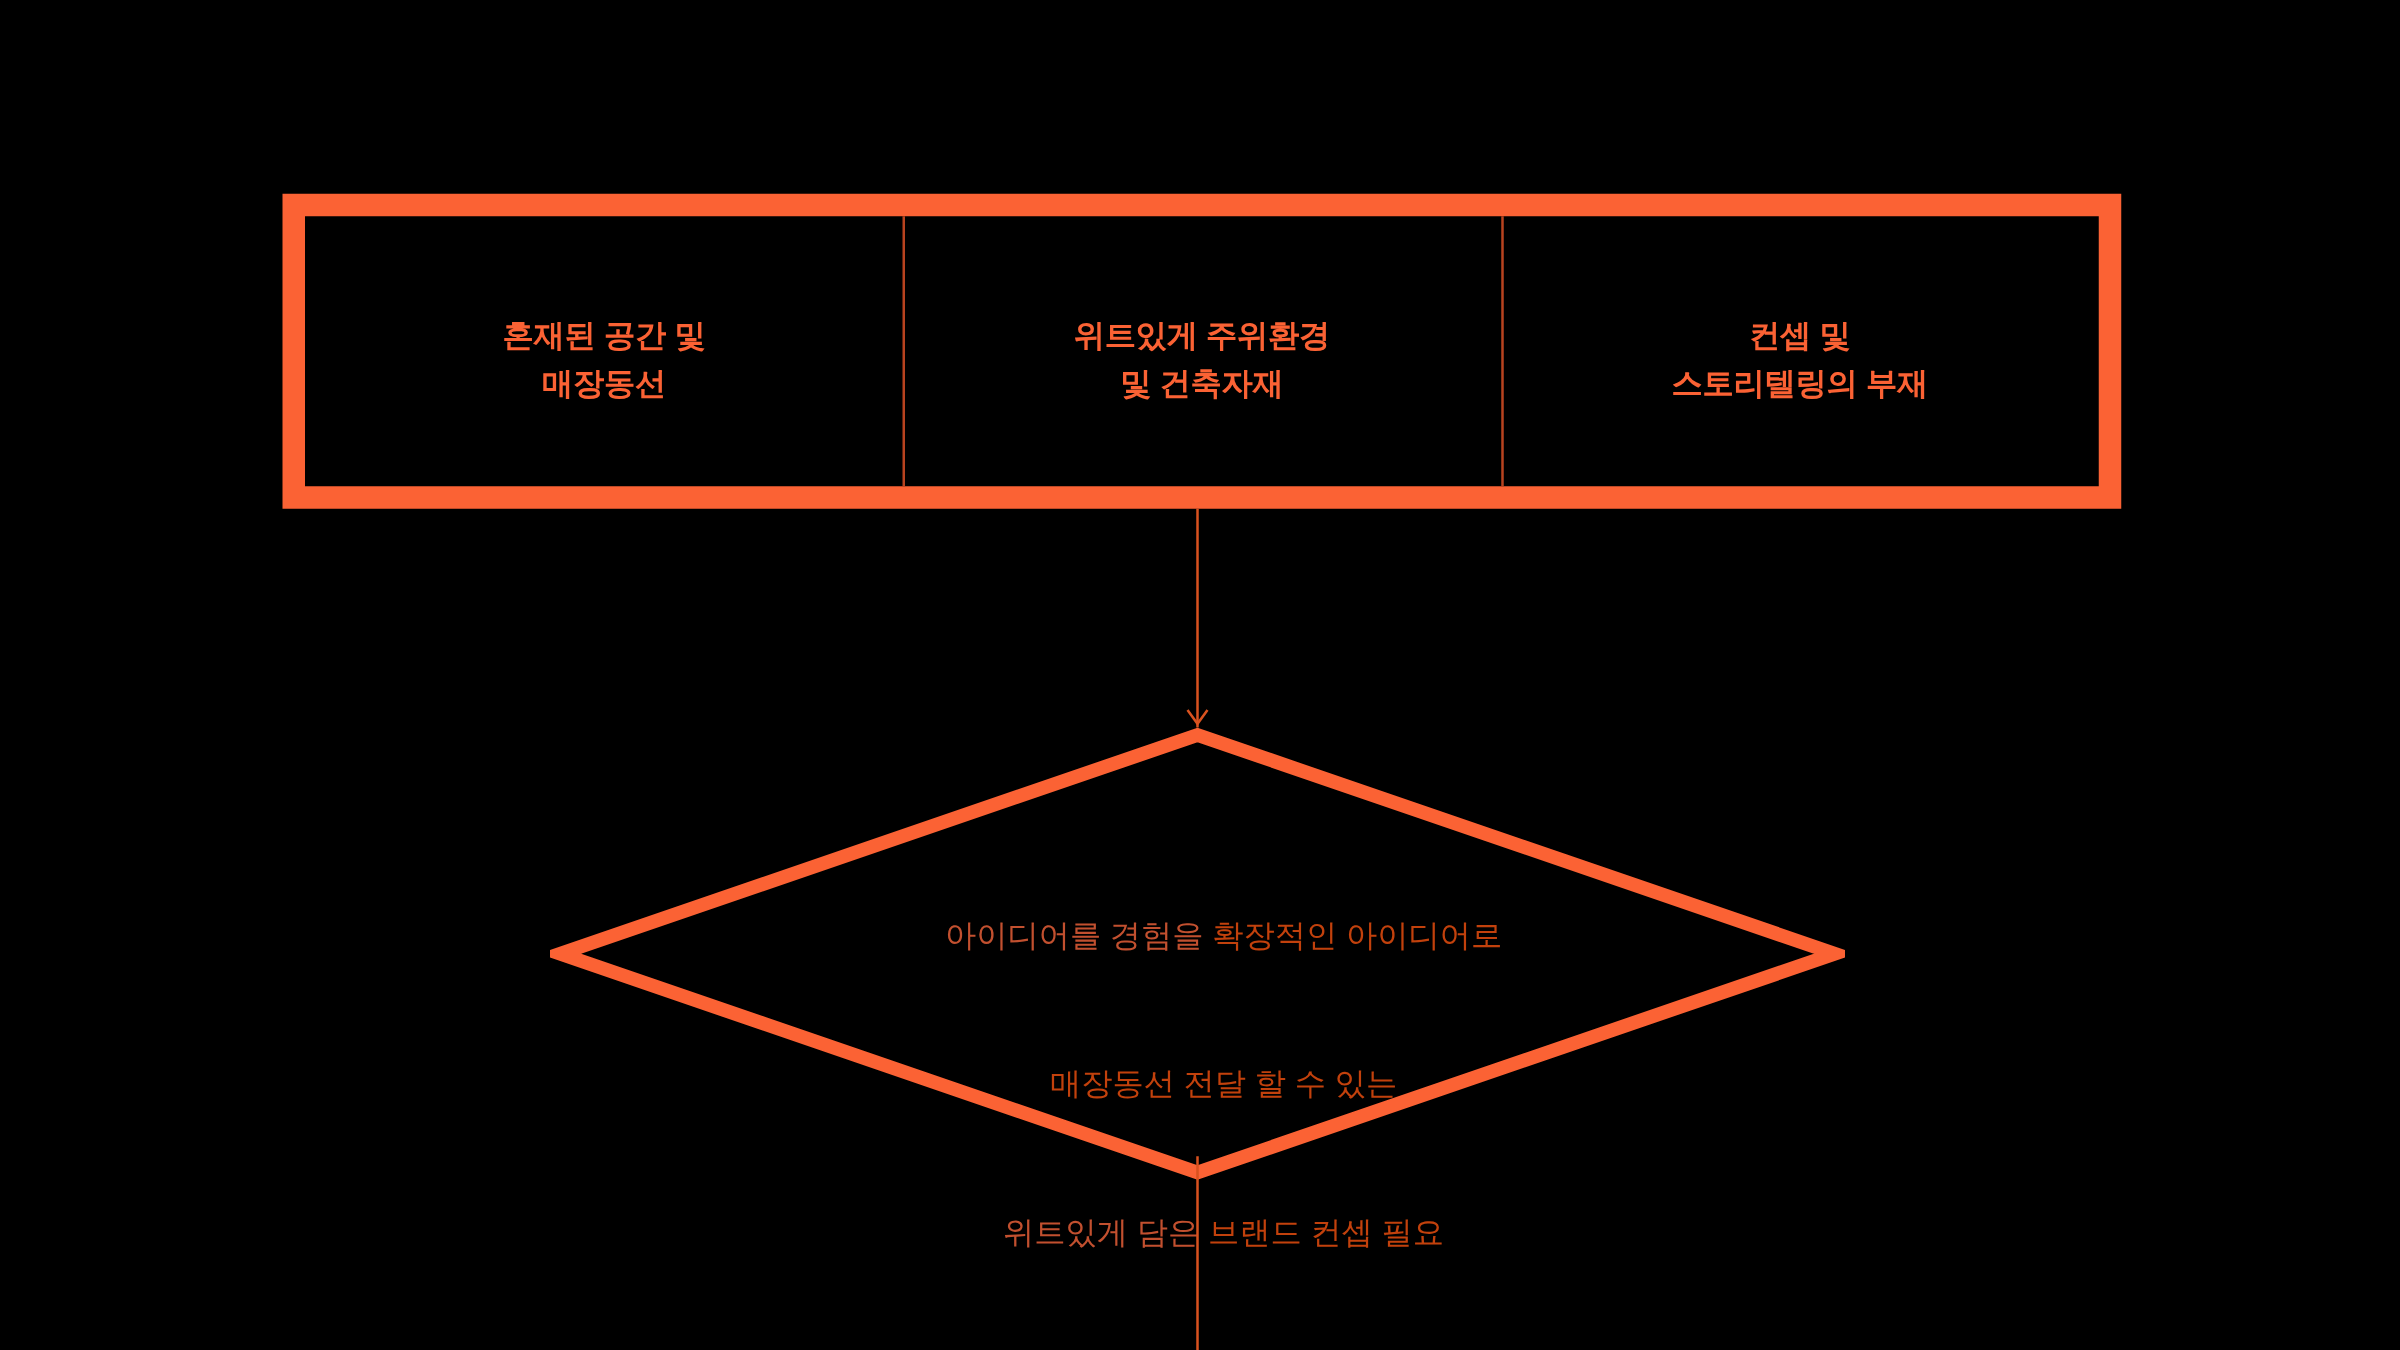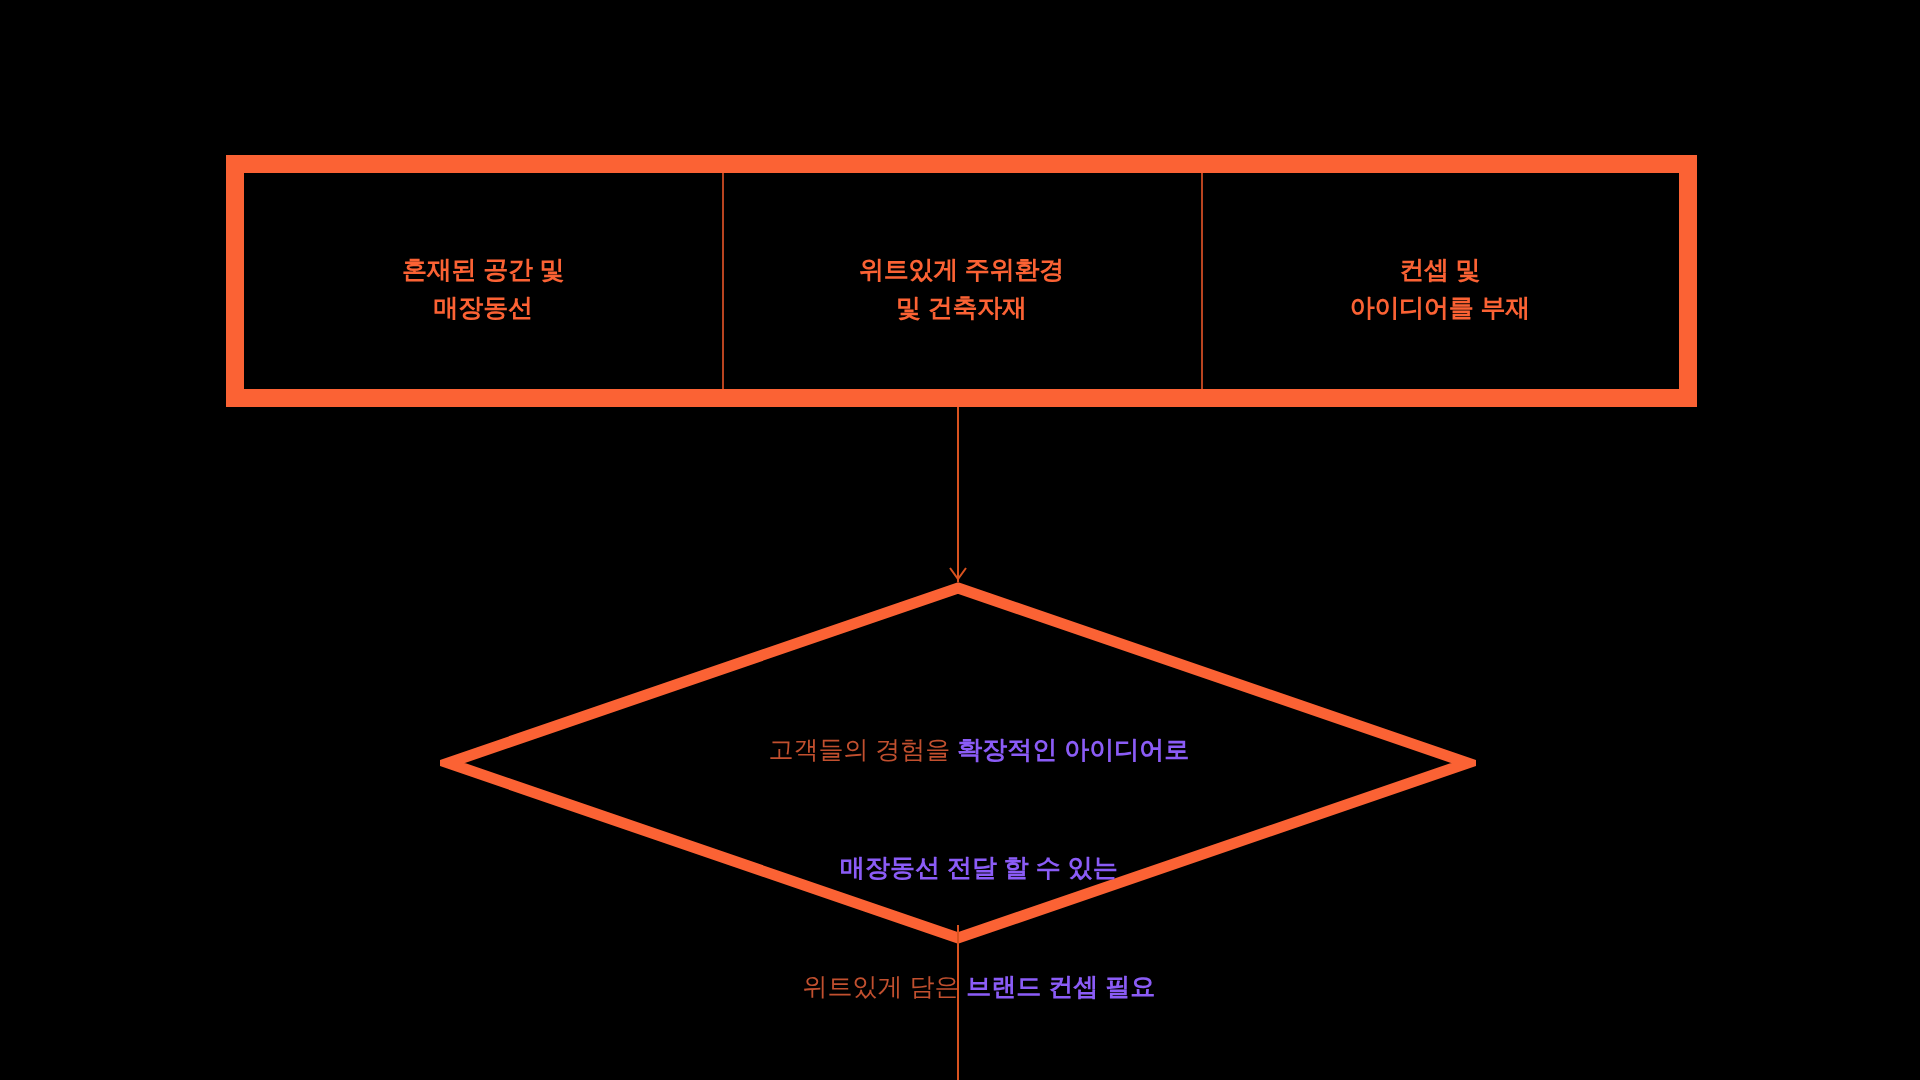--- a/index.html
+++ b/index.html
@@ -75,22 +75,22 @@
     text-align:center;
     line-height:1.58;
     font-size:25px;
   }
   .diamond-label .ln { display:block; white-space:pre; }
   .t-dim {
     color:#C2502F;
     font-weight:400;
   }
   .t-strong {
-    color:#8b5cf6;
-    font-weight:700;
+    color:#c2410c;
+    font-weight:400;
   }
 
   
   .connector-bottom {
     position:absolute;
     left:957px; top:925px;
     width:2px; height:155px;
     background:#D9521F;
   }
 </style>
@@ -106,41 +106,41 @@
 매장동선</span>
     </div>
 
     <div class="problem-cell">
       <span class="problem-text">위트있게 주위환경
 및 건축자재</span>
     </div>
 
     <div class="problem-cell">
       <span class="problem-text">컨셉 및
-아이디어를 부재</span>
+스토리텔링의 부재</span>
     </div>
 
   </div>
 
   <div class="connector-top"></div>
   <div class="arrowhead-top">
     <svg width="20" height="16" viewBox="0 0 20 16">
       <path d="M2 2 L10 13 L18 2" fill="none" stroke="#D9521F" stroke-width="2"></path>
     </svg>
   </div>
 
   <div class="diamond-wrap">
     <svg width="1036" height="366" viewBox="0 0 1036 366">
       <polygon points="518,8 1028,183 518,358 8,183" fill="none" stroke="#FB6234" stroke-width="11" stroke-linejoin="miter"></polygon>
     </svg>
   </div>
 
   <div class="diamond-label">
     <span class="ln">
-      <span class="t-dim">고객들의 경험을 </span><span class="t-strong">확장적인 아이디어로</span>
+      <span class="t-dim">아이디어를 경험을 </span><span class="t-strong">확장적인 아이디어로</span>
     </span>
     <span class="ln">
       <span class="t-dim"></span><span class="t-strong">매장동선 전달 할 수 있는</span>
     </span>
     <span class="ln">
       <span class="t-dim">위트있게 담은 </span><span class="t-strong">브랜드 컨셉 필요</span>
     </span>
   </div>
 
   <div class="connector-bottom"></div>

